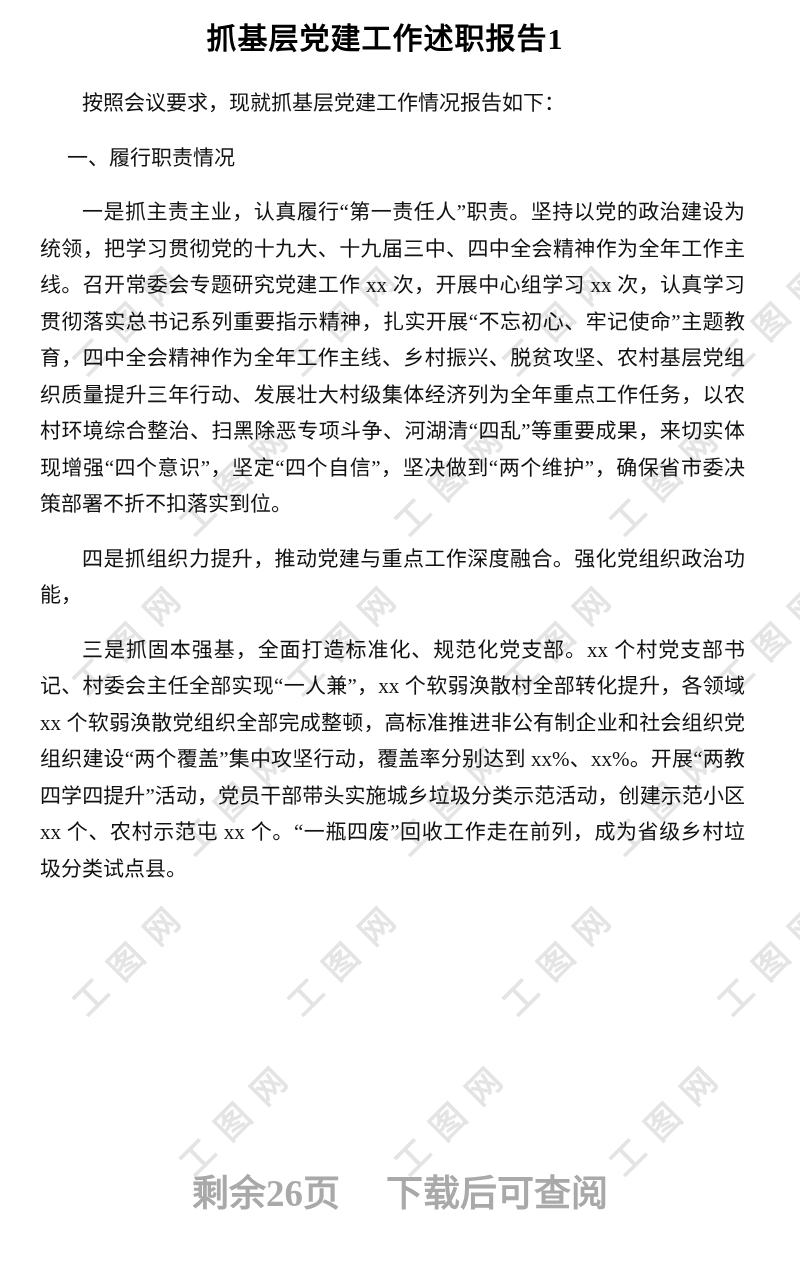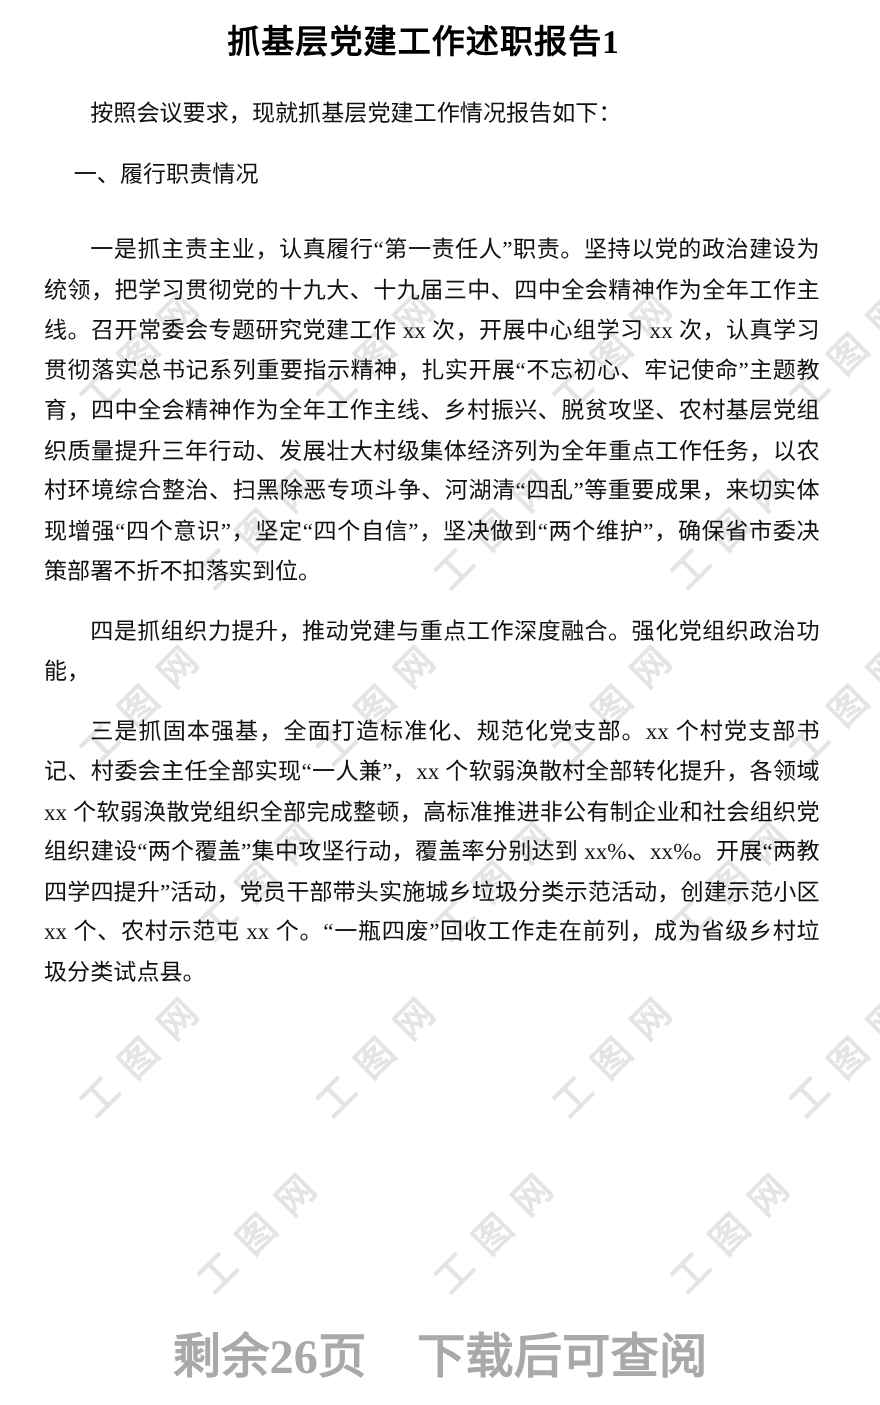--- a/index.html
+++ b/index.html
@@ -32,21 +32,21 @@
   }
   .doc-para {
     margin: 0 0 18px 15px;
     font-size: 21px;
     line-height: 36.5px;
     text-align: justify;
     text-indent: 42px;
     word-break: break-all;
   }
   .doc-heading {
-    margin: 0 0 33px 0;
+    margin: 0 0 18px 0;
     font-size: 21px;
     line-height: 36.5px;
     text-indent: 42px;
     font-weight: normal;
   }
   .watermark-layer {
     position: absolute;
     inset: 0;
     z-index: 1;
     pointer-events: none;
@@ -60,26 +60,25 @@
     font-weight: bold;
     user-select: none;
   }
   .footer-note {
     position: absolute;
     z-index: 3;
     left: 0;
     right: 0;
     top: 1168px;
     text-align: center;
-    font-size: 44px;
+    font-size: 37px;
     line-height: 52px;
     font-weight: bold;
     font-family: "Liberation Serif", serif;
     white-space: nowrap;
-    margin-top: 40px;
   }
   .footer-note .gap {
     display: inline-block;
     width: 46px;
   }
 </style>
 </head>
 <body>
 
 <div class="page">

